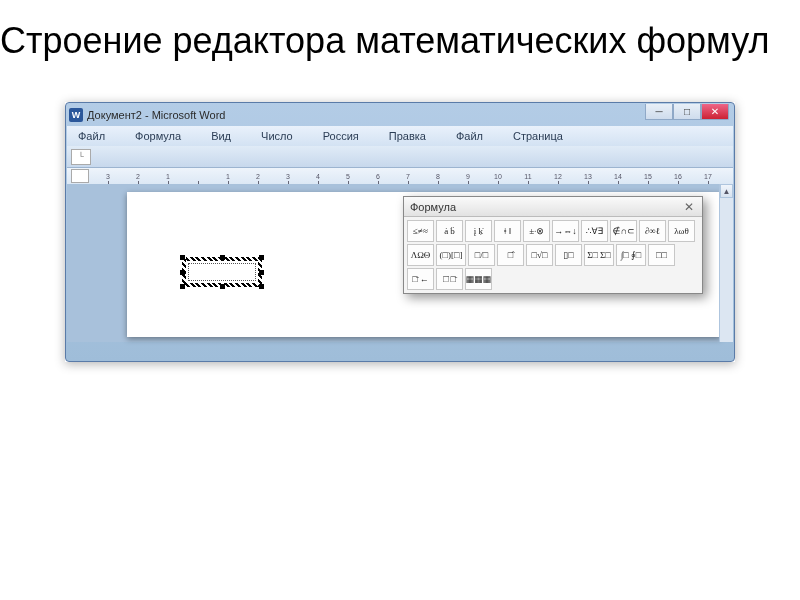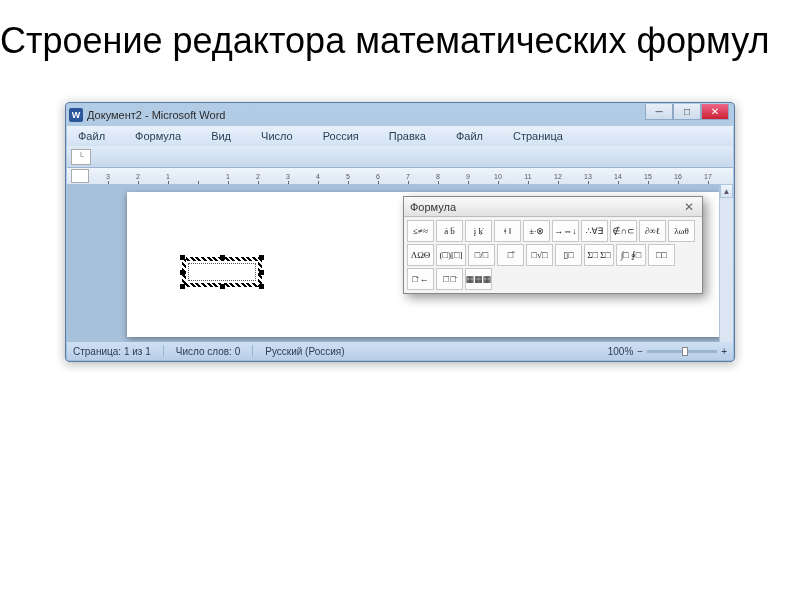--- a/index.html
+++ b/index.html
@@ -154,28 +154,13 @@
           <div class="pal-btn">▦▦▦</div>
         </div>
       </div>
     </div>
   </div>
 
   <div class="vscroll">
     <div class="varrow">▲</div>
   </div>
 
-  <div class="statusbar">
-    <span>Страница: 1 из 1</span>
-    <span class="sep"></span>
-    <span>Число слов: 0</span>
-    <span class="sep"></span>
-    <span>Русский (Россия)</span>
-    <div class="zoom-ctl">
-      <span>100%</span>
-      <span>−</span>
-      <div class="zoom-track">
-          <div class="zoom-thumb"></div>
-        </div>
-      <span>+</span>
-    </div>
-  </div>
 </div>
 
 </body></html>

